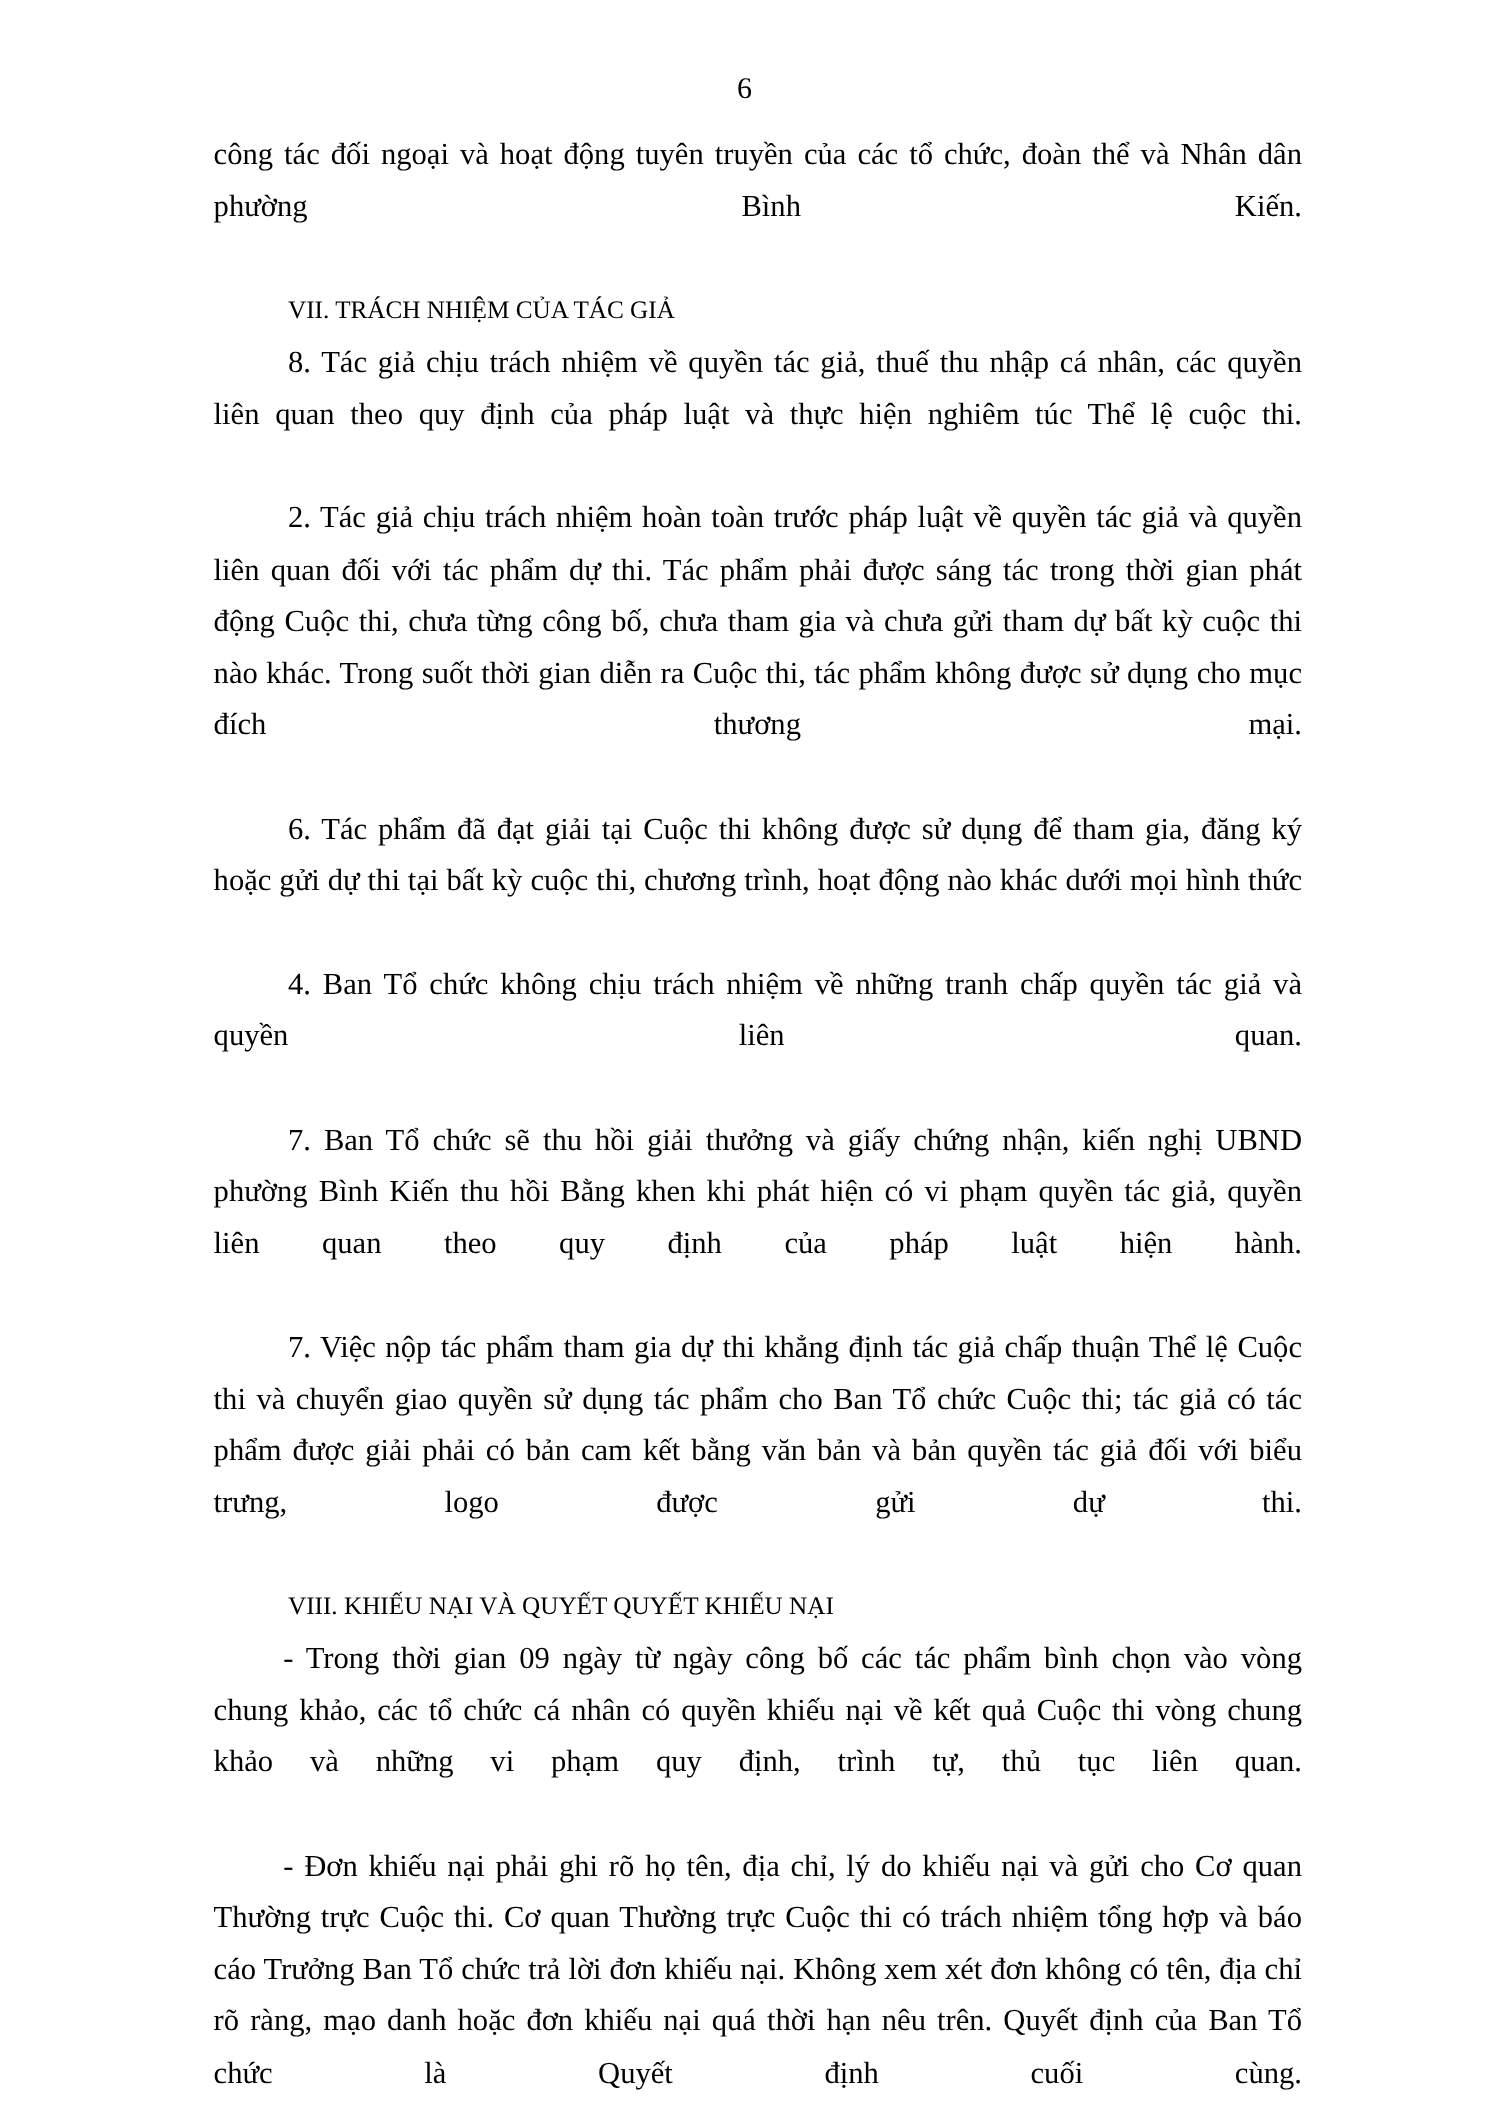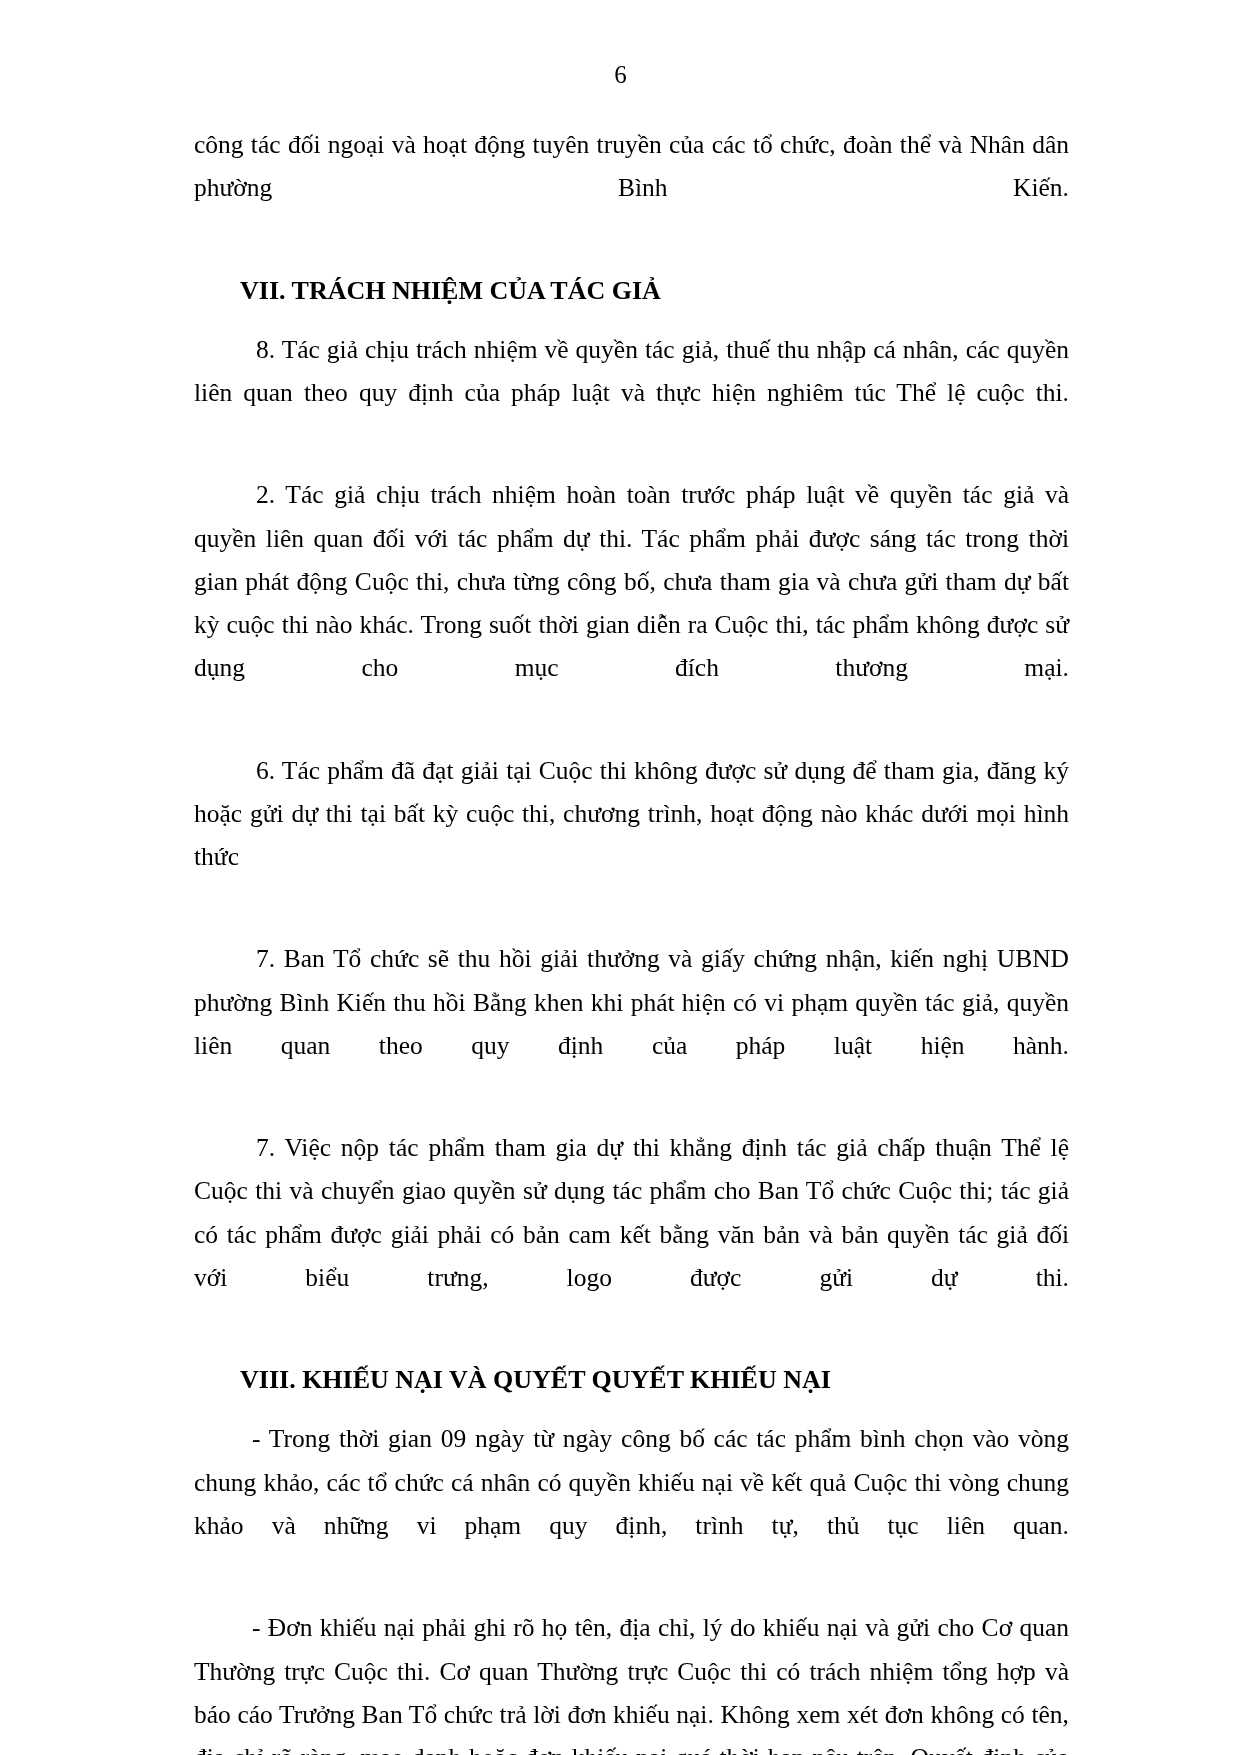--- a/index.html
+++ b/index.html
@@ -39,21 +39,21 @@
     left: 178px;
     top: 107px;
     width: 907px;
   }
 
   .para {
     font-size: 25.5px;
     line-height: 43.2px;
     text-align: justify;
     text-justify: inter-word;
-    margin: 16px;
+    margin: 0;
     color: #000;
     hyphens: none;
     word-spacing: 0.2px;
   }
 
   
   .para.flush {
     text-indent: 0;
   }
 
@@ -69,43 +69,44 @@
 
   
   .para::after {
     content: "";
     display: inline-block;
     width: 100%;
   }
 
   
   .heading {
-    font-size: 26px;
+    font-size: 21px;
     line-height: 43.2px;
-    font-weight: bold;
+    font-weight: normal;
     text-indent: 62px;
     text-align: left;
     margin: 0;
     color: #000;
   }
 </style>
 </head>
 <body>
 
 <div class="page">
 
   <div class="page-number">6</div>
 
   <div class="body-area">
 
   <p class="para flush">công tác đối ngoại và hoạt động tuyên truyền của các tổ chức, đoàn thể và Nhân dân phường Bình Kiến.</p>
       <p class="heading">VII. TRÁCH NHIỆM CỦA TÁC GIẢ</p>
       <p class="para indent">8. Tác giả chịu trách nhiệm về quyền tác giả, thuế thu nhập cá nhân, các quyền liên quan theo quy định của pháp luật và thực hiện nghiêm túc Thể lệ cuộc thi.</p>
       <p class="para indent">2. Tác giả chịu trách nhiệm hoàn toàn trước pháp luật về quyền tác giả và quyền liên quan đối với tác phẩm dự thi. Tác phẩm phải được sáng tác trong thời gian phát động Cuộc thi, chưa từng công bố, chưa tham gia và chưa gửi tham dự bất kỳ cuộc thi nào khác. Trong suốt thời gian diễn ra Cuộc thi, tác phẩm không được sử dụng cho mục đích thương mại.</p>
       <p class="para indent">6. Tác phẩm đã đạt giải tại Cuộc thi không được sử dụng để tham gia, đăng ký hoặc gửi dự thi tại bất kỳ cuộc thi, chương trình, hoạt động nào khác dưới mọi hình thức</p>
+      <p class="para indent">4. Ban Tổ chức không chịu trách nhiệm về những tranh chấp quyền tác giả và quyền liên quan.</p>
       <p class="para indent">7. Ban Tổ chức sẽ thu hồi giải thưởng và giấy chứng nhận, kiến nghị UBND phường Bình Kiến thu hồi Bằng khen khi phát hiện có vi phạm quyền tác giả, quyền liên quan theo quy định của pháp luật hiện hành.</p>
       <p class="para indent">7. Việc nộp tác phẩm tham gia dự thi khẳng định tác giả chấp thuận Thể lệ Cuộc thi và chuyển giao quyền sử dụng tác phẩm cho Ban Tổ chức Cuộc thi; tác giả có tác phẩm được giải phải có bản cam kết bằng văn bản và bản quyền tác giả đối với biểu trưng, logo được gửi dự thi.</p>
       <p class="heading">VIII. KHIẾU NẠI VÀ QUYẾT QUYẾT KHIẾU NẠI</p>
       <p class="para dash">- Trong thời gian 09 ngày từ ngày công bố các tác phẩm bình chọn vào vòng chung khảo, các tổ chức cá nhân có quyền khiếu nại về kết quả Cuộc thi vòng chung khảo và những vi phạm quy định, trình tự, thủ tục liên quan.</p>
       <p class="para dash">- Đơn khiếu nại phải ghi rõ họ tên, địa chỉ, lý do khiếu nại và gửi cho Cơ quan Thường trực Cuộc thi. Cơ quan Thường trực Cuộc thi có trách nhiệm tổng hợp và báo cáo Trưởng Ban Tổ chức trả lời đơn khiếu nại. Không xem xét đơn không có tên, địa chỉ rõ ràng, mạo danh hoặc đơn khiếu nại quá thời hạn nêu trên. Quyết định của Ban Tổ chức là Quyết định cuối cùng.</p>
     </div>
 
 </div>
 
 </body></html>

